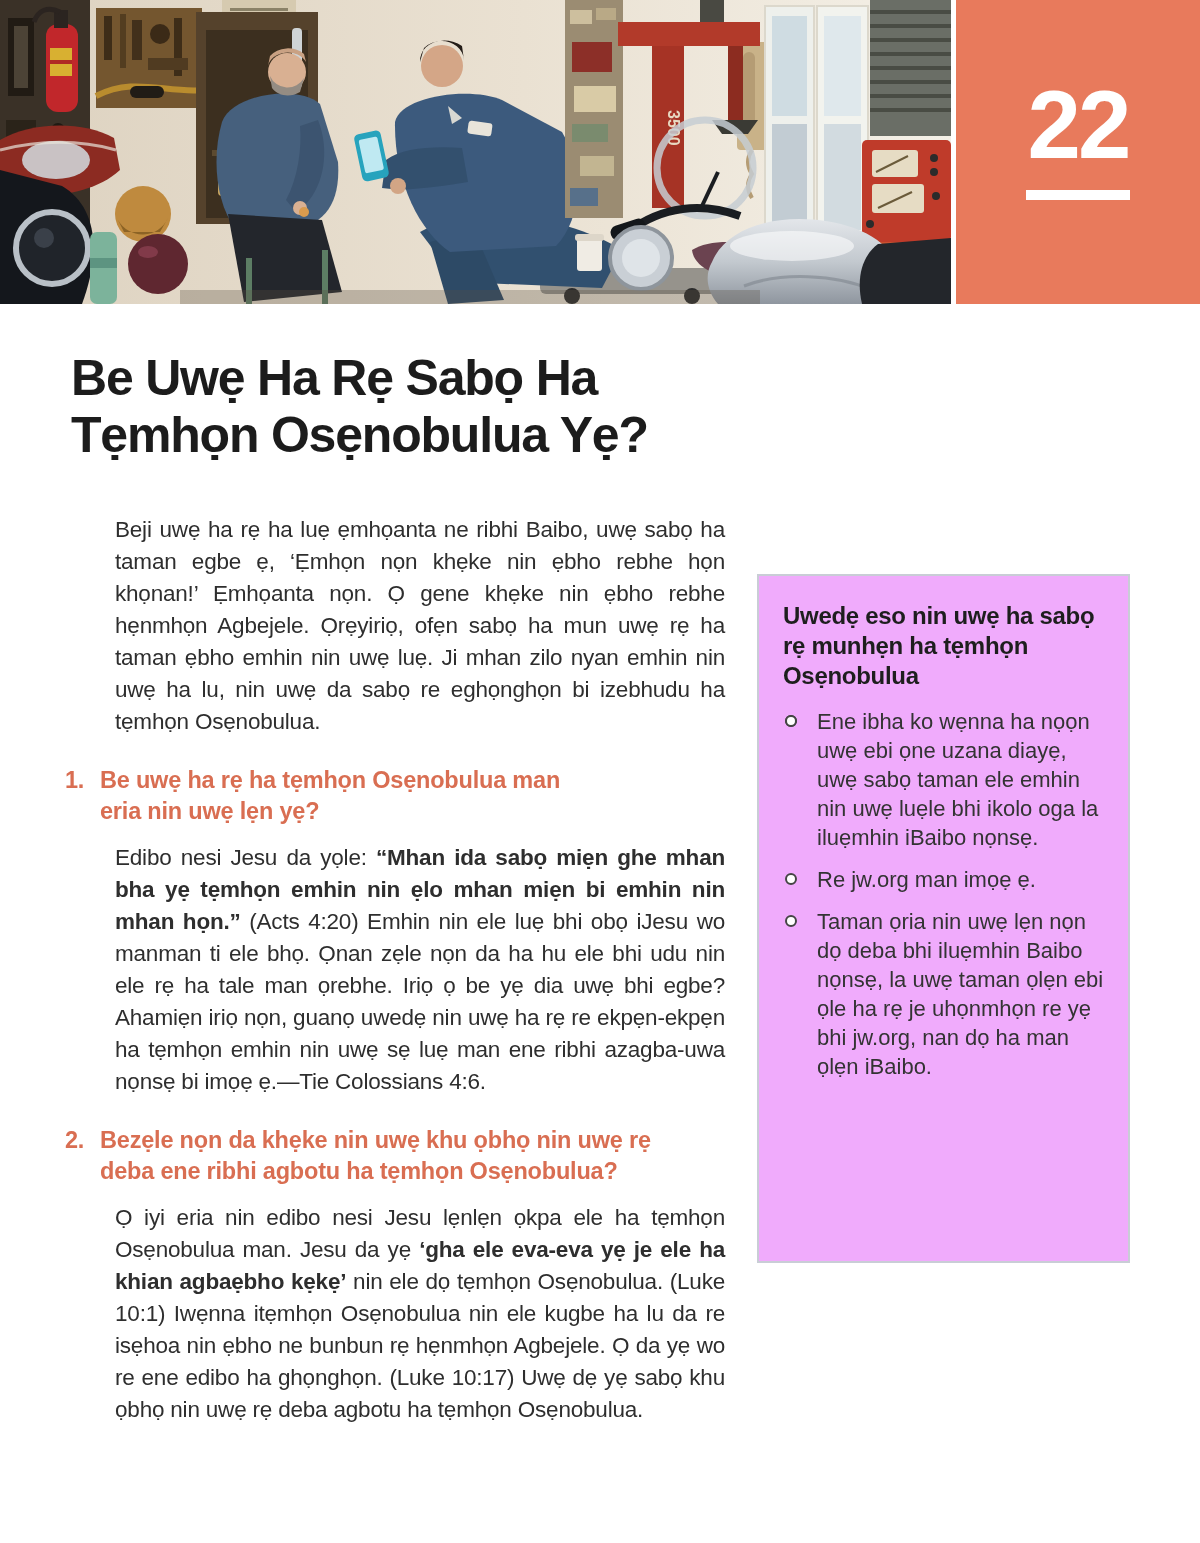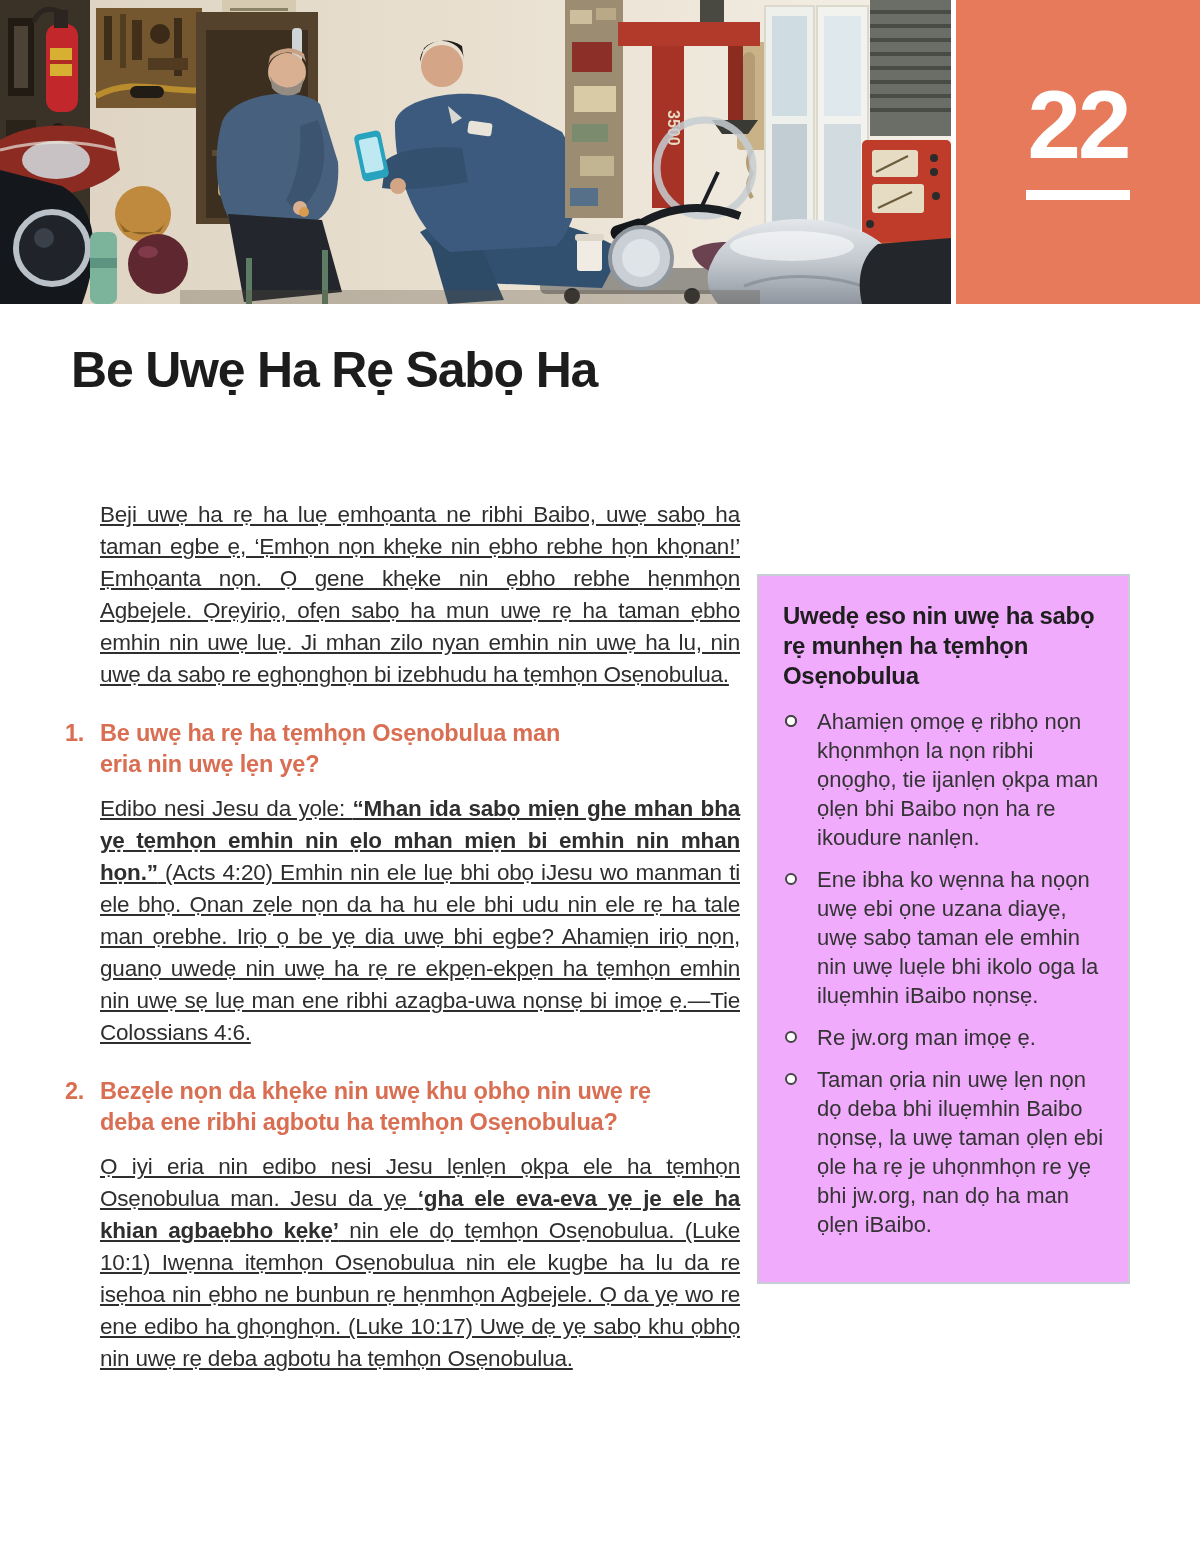--- a/index.html
+++ b/index.html
@@ -18,30 +18,29 @@
     background:var(--accent,#e87a5c);
     display:flex; flex-direction:column; align-items:center;
   }
   .badge-num {
     margin-top:72px; font-size:96px; font-weight:bold; color:#ffffff;
     line-height:1.1; letter-spacing:-3px;
   }
   .badge-bar { width:104px; height:10px; background:#ffffff; margin-top:12px; }
   
   .title {
-    position:absolute; left:71px; top:342px; margin:0;
+    position:absolute; left:71px; top:350px; margin:0;
     font-size:50px; line-height:57px; font-weight:bold;
     color:#1c1c1c; letter-spacing:-1.2px;
   }
   
   .main { position:absolute; left:100px; top:499px; width:640px; color:#2e2e2e; }
   .intro, .qpara {
-    margin:0; font-size:22.5px; line-height:32px; letter-spacing:-0.2px;
+    margin:15px; font-size:22.5px; line-height:32px; letter-spacing:-0.2px;
     text-align:justify;
-    text-decoration:underline;
   }
   .question {
     position:relative; margin:27px 0 13px 0;
     color:var(--question-heading,#d96e52); font-weight:bold;
     font-size:23.5px; line-height:31px; letter-spacing:-0.2px;
   }
   .qnum { position:absolute; left:-35px; }
   .bold { font-weight:bold; }
   
   .sidebox {
@@ -259,21 +258,21 @@
 
       <rect x="180" y="290" width="580" height="14" fill="#5a4f41" opacity="0.3"></rect>
     </svg>
   </div>
 
   <div class="badge">
     <div class="badge-num">22</div>
     <div class="badge-bar"></div>
   </div>
 
-  <h1 class="title"><span>Be Uwẹ Ha Rẹ Sabọ Ha</span><br></h1>
+  <h1 class="title"><span>Be Uwẹ Ha Rẹ Sabọ Ha</span><br><span>Tẹmhọn Osẹnobulua Yẹ?</span></h1>
 
   <div class="main">
     <p class="intro">Beji uwẹ ha rẹ ha luẹ ẹmhọanta ne ribhi Baibo, uwẹ sabọ ha taman egbe ẹ, ‘Ẹmhọn nọn khẹke nin ẹbho rebhe họn khọnan!’ Ẹmhọanta nọn. Ọ gene khẹke nin ẹbho rebhe hẹnmhọn Agbejele. Ọrẹyiriọ, ofẹn sabọ ha mun uwẹ rẹ ha taman ẹbho emhin nin uwẹ luẹ. Ji mhan zilo nyan emhin nin uwẹ ha lu, nin uwẹ da sabọ re eghọnghọn bi izebhudu ha tẹmhọn Osẹnobulua.</p>
 
     <div class="question">
       <span class="qnum">1.</span>
       <span>Be uwẹ ha rẹ ha tẹmhọn Osẹnobulua man</span><br>
       <span>eria nin uwẹ lẹn yẹ?</span>
     </div>
     <p class="qpara"><span>Edibo nesi Jesu da yọle: </span><span class="bold">“Mhan ida sabọ miẹn ghe mhan bha yẹ tẹmhọn emhin nin ẹlo mhan miẹn bi emhin nin mhan họn.”</span><span> (Acts 4:20) Emhin nin ele luẹ bhi obọ iJesu wo manman ti ele bhọ. Ọnan zẹle nọn da ha hu ele bhi udu nin ele rẹ ha tale man ọrebhe. Iriọ ọ be yẹ dia uwẹ bhi egbe? Ahamiẹn iriọ nọn, guanọ uwedẹ nin uwẹ ha rẹ re ekpẹn-ekpẹn ha tẹmhọn emhin nin uwẹ sẹ luẹ man ene ribhi azagba-uwa nọnsẹ bi imọẹ ẹ.—Tie Colossians 4:6.</span></p>
@@ -283,20 +282,19 @@
       <span>Bezẹle nọn da khẹke nin uwẹ khu ọbhọ nin uwẹ rẹ</span><br>
       <span>deba ene ribhi agbotu ha tẹmhọn Osẹnobulua?</span>
     </div>
     <p class="qpara"><span>Ọ iyi eria nin edibo nesi Jesu lẹnlẹn ọkpa ele ha tẹmhọn Osẹnobulua man. Jesu da yẹ </span><span class="bold">‘gha ele eva-eva yẹ je ele ha khian agbaẹbho kẹkẹ’</span><span> nin ele dọ tẹmhọn Osẹnobulua. (Luke 10:1) Iwẹnna itẹmhọn Osẹnobulua nin ele kugbe ha lu da re isẹhoa nin ẹbho ne bunbun rẹ hẹnmhọn Agbejele. Ọ da yẹ wo re ene edibo ha ghọnghọn. (Luke 10:17) Uwẹ dẹ yẹ sabọ khu ọbhọ nin uwẹ rẹ deba agbotu ha tẹmhọn Osẹnobulua.</span></p>
   </div>
 
   <aside class="sidebox">
     <h2 class="sidebox-title">Uwedẹ eso nin uwẹ ha sabọ rẹ munhẹn ha tẹmhọn Osẹnobulua</h2>
     <ul class="bullets">
         <li><span class="blt"></span></li>
-        <li><span class="blt"></span><span>Ahamiẹn ọmọẹ ẹ ribhọ nọn khọnmhọn la nọn ribhi ọnọghọ, tie ijanlẹn ọkpa man ọlẹn bhi Baibo nọn ha re ikoudure nanlẹn.</span></li>
         <li><span class="blt"></span><span>Ene ibha ko wẹnna ha nọọn uwẹ ebi ọne uzana diayẹ, uwẹ sabọ taman ele emhin nin uwẹ luẹle bhi ikolo oga la iluẹmhin iBaibo nọnsẹ.</span></li>
         <li><span class="blt"></span><span>Re jw.org man imọẹ ẹ.</span></li>
         <li><span class="blt"></span><span>Taman ọria nin uwẹ lẹn nọn dọ deba bhi iluẹmhin Baibo nọnsẹ, la uwẹ taman ọlẹn ebi ọle ha rẹ je uhọnmhọn re yẹ bhi jw.org, nan dọ ha man ọlẹn iBaibo.</span></li>
       </ul>
   </aside>
 
 </div>
 
 </body></html>

